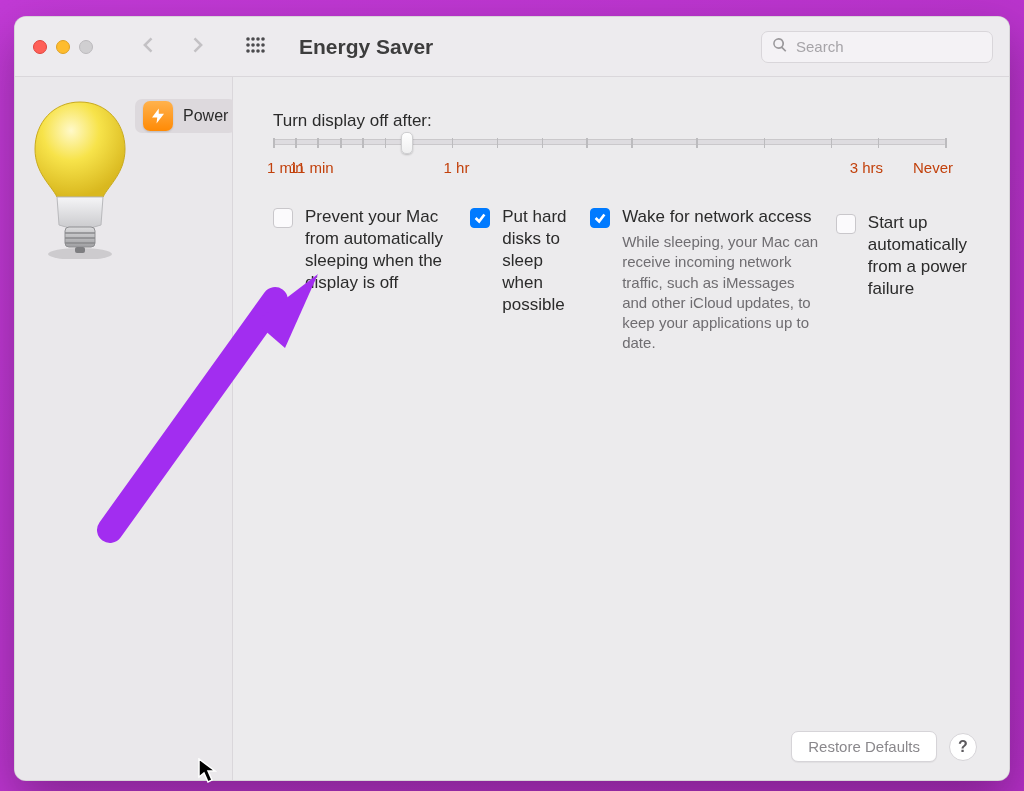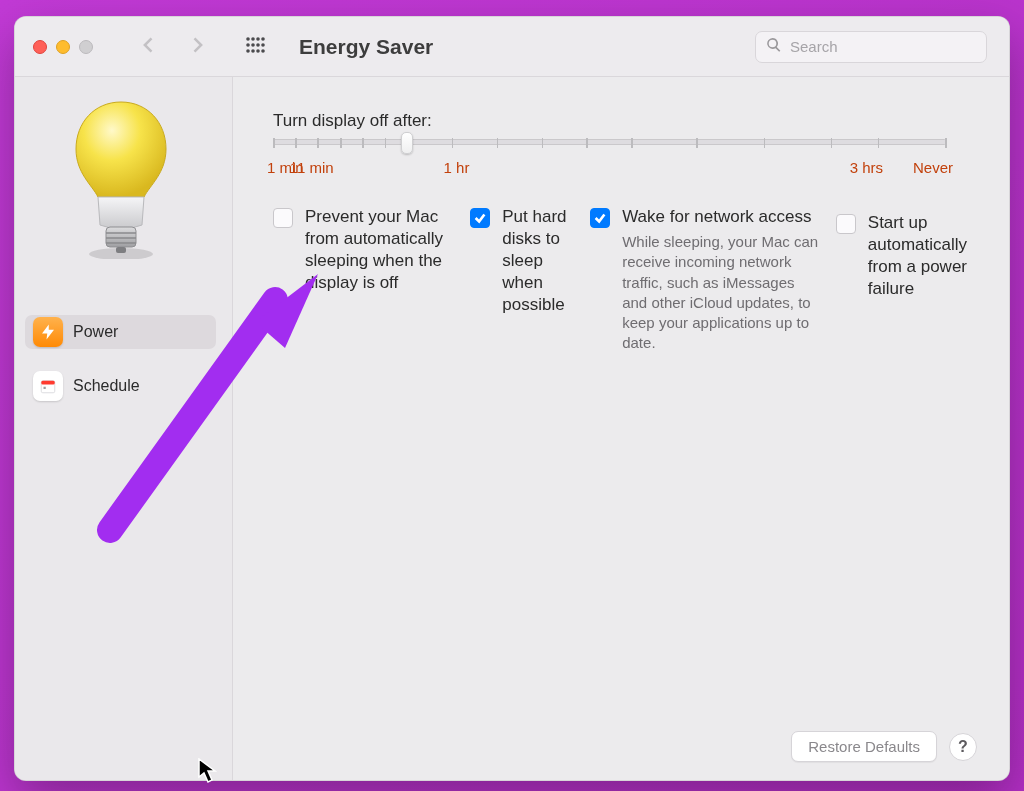--- a/index.html
+++ b/index.html
@@ -27,21 +27,21 @@
     border-radius:12px;
     box-shadow:0 20px 50px rgba(0,0,0,.3);
     overflow:hidden;
     display:flex;flex-direction:column;
     border:1px solid rgba(0,0,0,.1);
   }
   
   .toolbar{
     height:60px;flex:0 0 60px;
     display:flex;align-items:center;
-    padding:0 22px 0 18px;
+    padding:0 16px 0 18px;
     gap:8px;
     background:#edebee;
     border-bottom:1px solid #dad7db;
   }
   .traffic{display:flex;gap:9px;align-items:center;margin-right:38px;}
   .dot{width:14px;height:14px;border-radius:50%;}
   .dot.red{background:#ff5f57;border:1px solid #e0443e;}
   .dot.yellow{background:#febc2e;border:1px solid #dfa123;}
   .dot.green{background:#d0cfd1;border:1px solid #bcbabd;}
   .nav{display:flex;gap:28px;align-items:center;margin-right:30px;}
@@ -57,21 +57,21 @@
   .search svg{width:16px;height:16px;fill:#9a989b;}
   .search input{border:none;outline:none;background:transparent;font-size:15px;color:#555;width:100%;}
   .search input::placeholder{color:#a6a4a8;}
   
   .body{flex:1;display:flex;min-height:0;}
   .sidebar{
     width:218px;flex:0 0 218px;
     background:var(--bg-sidebar);
     border-right:1px solid #dad7db;
     padding:22px 16px 12px 10px;
-    display:flex;flex-direction:column;align-items:stretch;
+    display:flex;flex-direction:row;align-items:stretch;
   }
   .bulb-wrap{display:flex;justify-content:center;margin-bottom:56px;}
   .side-item{
     display:flex;align-items:center;gap:10px;
     height:34px;padding:0 8px;border-radius:7px;
     font-size:16px;color:#2b2b2b;cursor:default;
   }
   .side-item.selected{background:var(--sel-row);}
   .side-icon{
     width:30px;height:30px;border-radius:7px;display:flex;align-items:center;justify-content:center;

